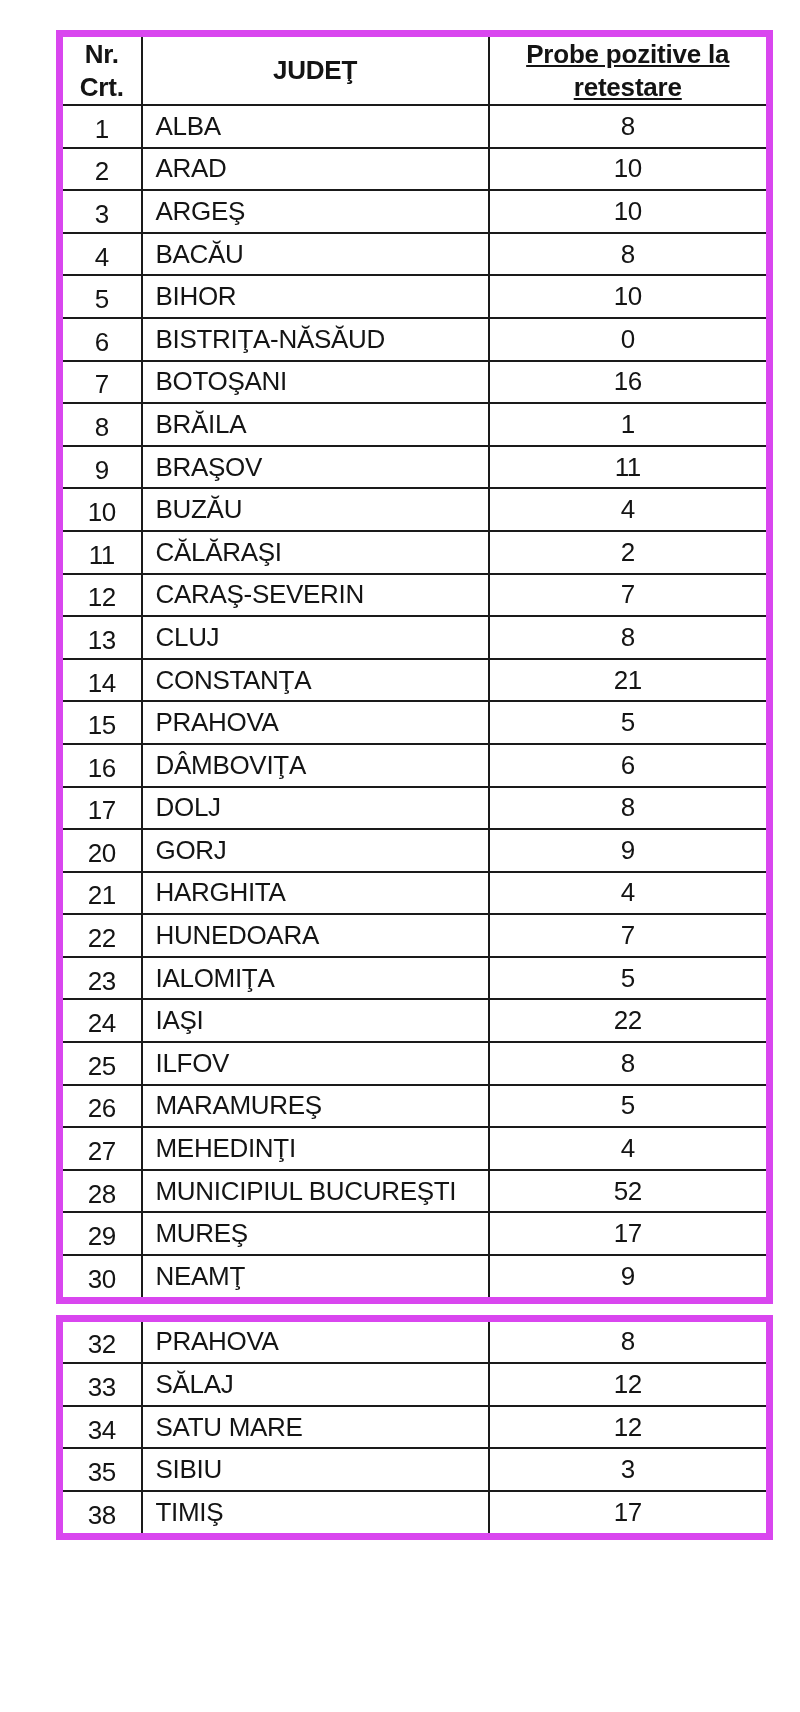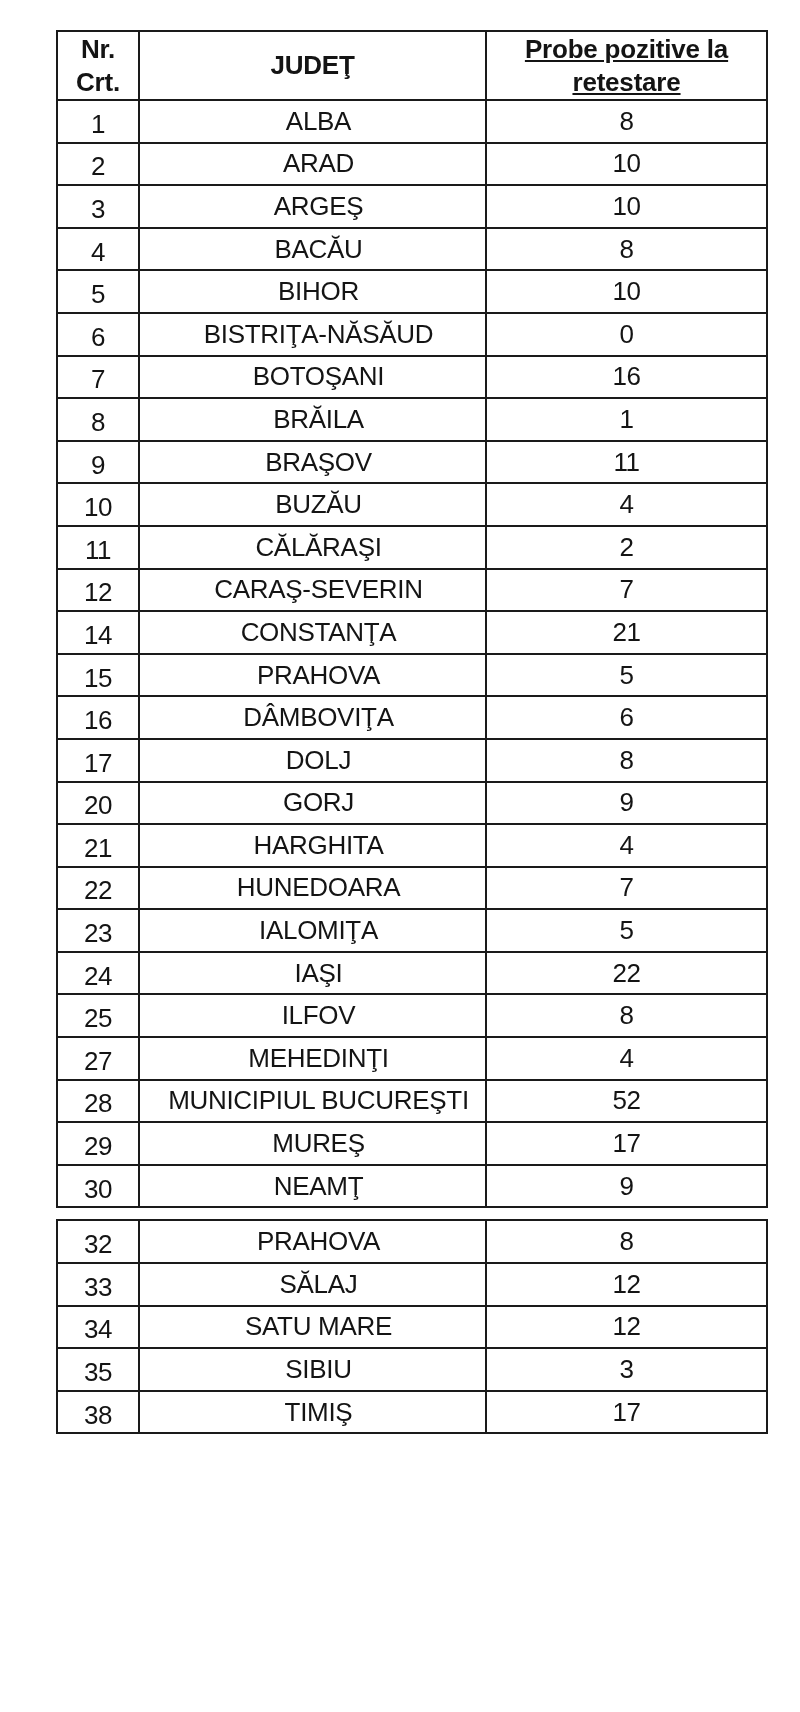--- a/index.html
+++ b/index.html
@@ -16,21 +16,21 @@
   }
   .wrap {
     padding-top: 30px;
     padding-left: 56px;
   }
   table.tbl {
     border-collapse: collapse;
     table-layout: fixed;
     width: 710px;
     background: #d946ef;
-    border: 2px solid #d946ef;
+    border: 7px solid #d946ef;
   }
   table.tbl td, table.tbl th {
     border: 2px solid #1a1a1a;
     overflow: hidden;
     font-size: 26px;
     background: #ffffff;
   }
   col.c-nr    { width: 82px; }
   col.c-judet { width: 347px; }
   col.c-val   { width: 281px; }
@@ -50,21 +50,21 @@
   
   td { height: 34.6px; vertical-align: middle; }
   td.td-nr {
     text-align: center;
     vertical-align: middle;
     padding-top: 6px;
     padding-bottom: 0;
     letter-spacing: -0.5px;
   }
   td.td-judet {
-    text-align: center;
+    text-align: left;
     padding-left: 13px;
     letter-spacing: -0.3px;
     white-space: nowrap;
   }
   td.td-value {
     text-align: center;
     letter-spacing: -0.5px;
   }
 
   
@@ -144,20 +144,25 @@
           <td class="td-nr">11</td>
           <td class="td-judet">CĂLĂRAŞI</td>
           <td class="td-value">2</td>
         </tr>
         <tr>
           <td class="td-nr">12</td>
           <td class="td-judet">CARAŞ-SEVERIN</td>
           <td class="td-value">7</td>
         </tr>
         <tr>
+          <td class="td-nr">13</td>
+          <td class="td-judet">CLUJ</td>
+          <td class="td-value">8</td>
+        </tr>
+        <tr>
           <td class="td-nr">14</td>
           <td class="td-judet">CONSTANŢA</td>
           <td class="td-value">21</td>
         </tr>
         <tr>
           <td class="td-nr">15</td>
           <td class="td-judet">PRAHOVA</td>
           <td class="td-value">5</td>
         </tr>
         <tr>
@@ -192,20 +197,25 @@
         </tr>
         <tr>
           <td class="td-nr">24</td>
           <td class="td-judet">IAŞI</td>
           <td class="td-value">22</td>
         </tr>
         <tr>
           <td class="td-nr">25</td>
           <td class="td-judet">ILFOV</td>
           <td class="td-value">8</td>
+        </tr>
+        <tr>
+          <td class="td-nr">26</td>
+          <td class="td-judet">MARAMUREŞ</td>
+          <td class="td-value">5</td>
         </tr>
         <tr>
           <td class="td-nr">27</td>
           <td class="td-judet">MEHEDINŢI</td>
           <td class="td-value">4</td>
         </tr>
         <tr>
           <td class="td-nr">28</td>
           <td class="td-judet">MUNICIPIUL BUCUREŞTI</td>
           <td class="td-value">52</td>

